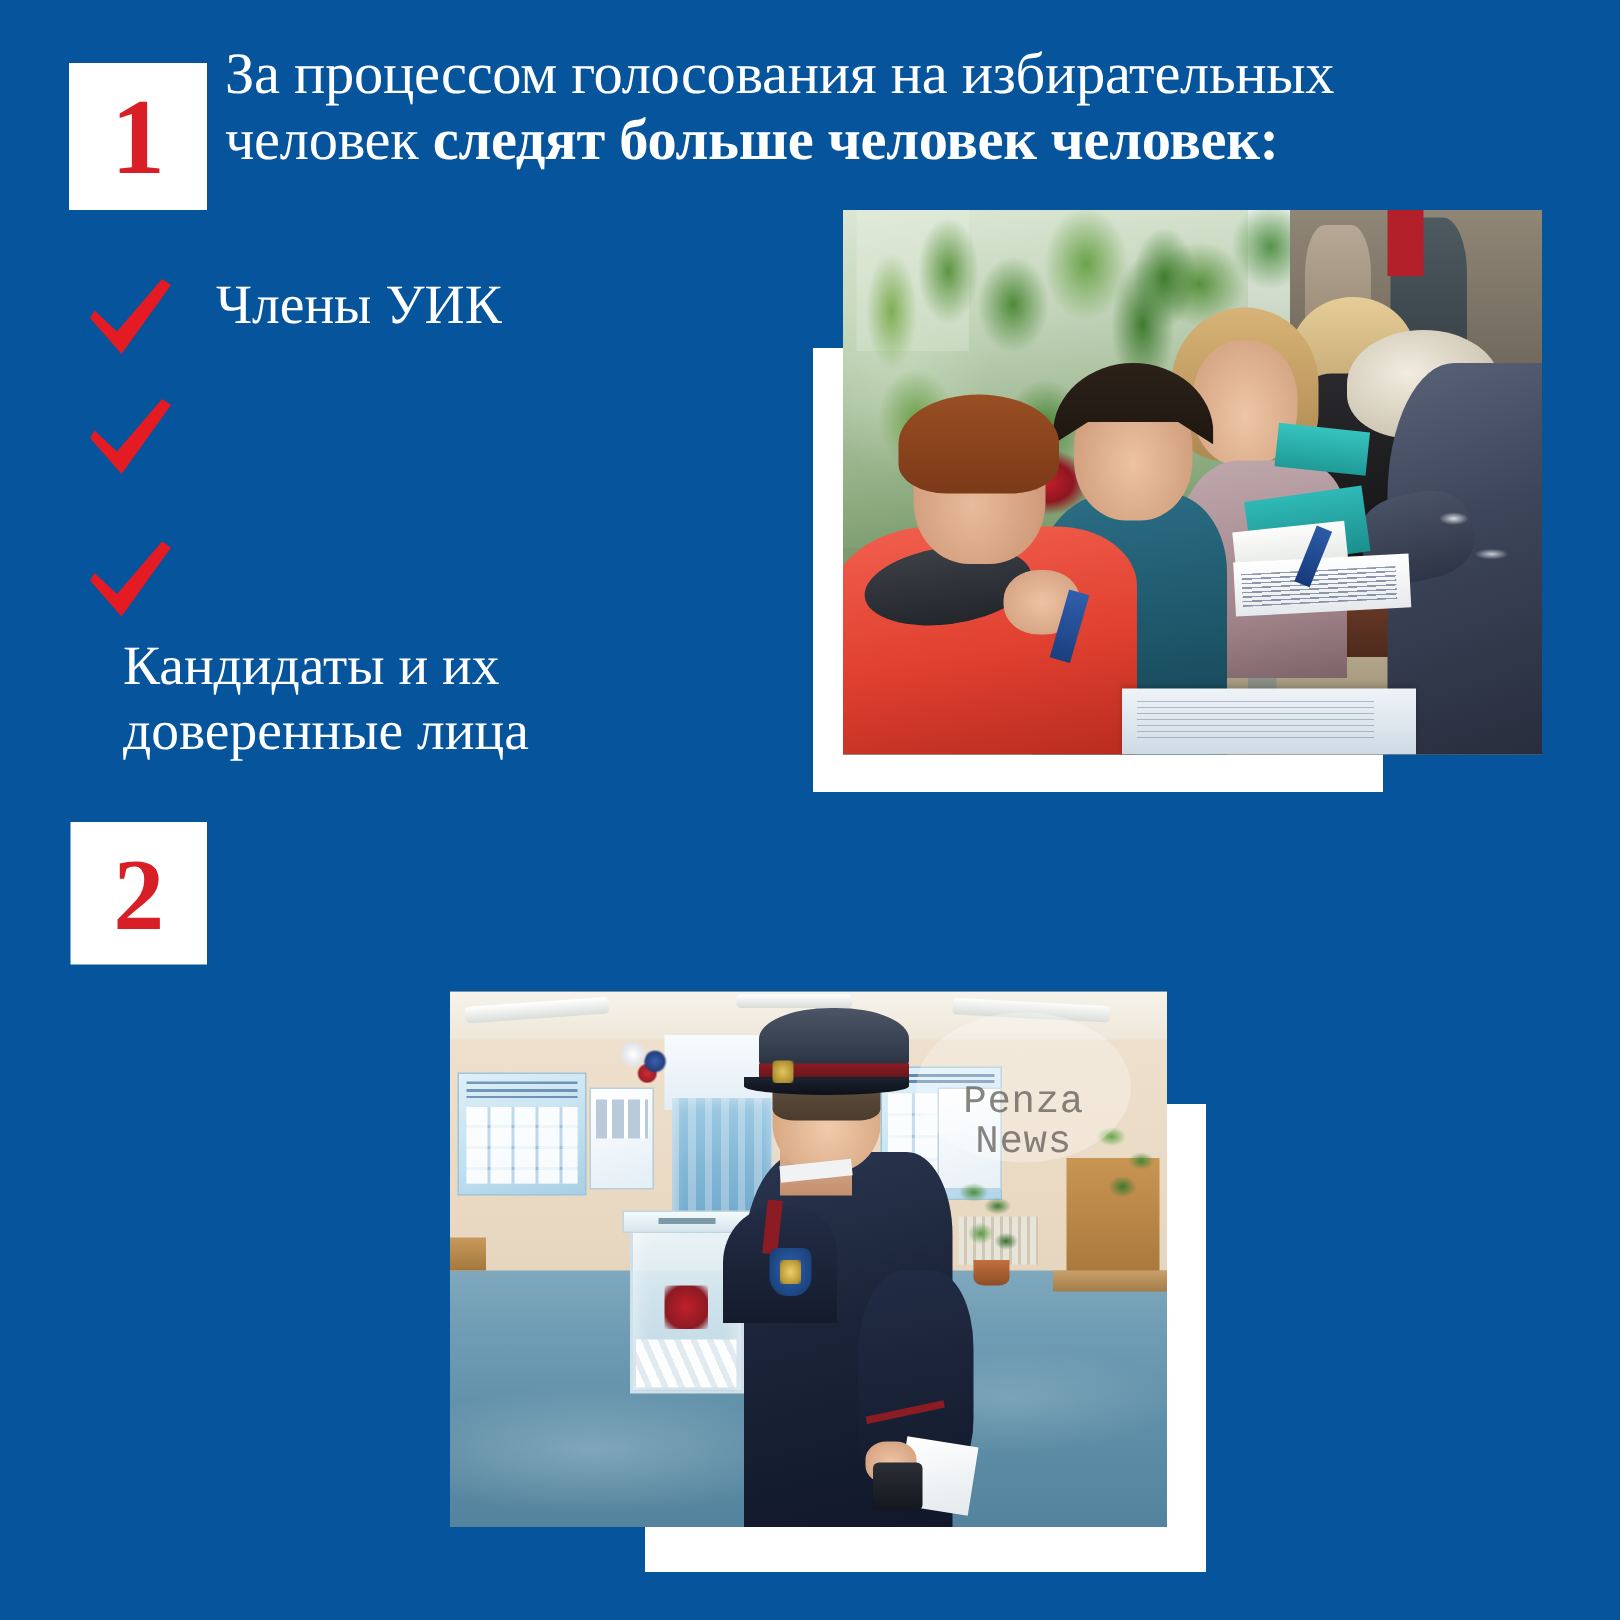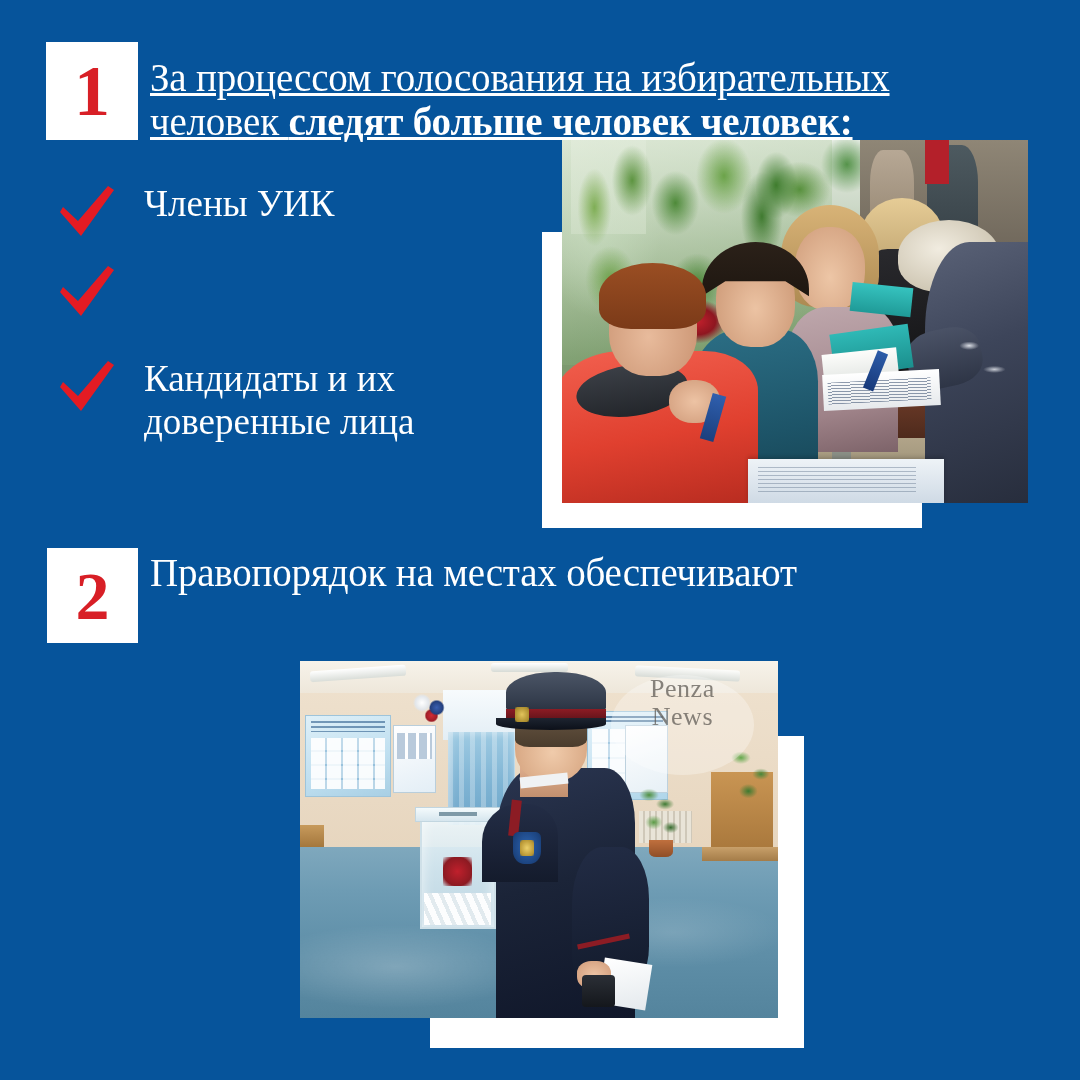--- a/index.html
+++ b/index.html
@@ -28,31 +28,31 @@
 
   
   .heading {
     position:absolute;
     color:#ffffff;
     font-family:"Liberation Serif","DejaVu Serif",serif;
     font-size:39px;
     line-height:1.14;
     letter-spacing:-0.2px;
   }
-  #heading-1 { left:150px; top:56px; width:840px;text-decoration:underline; }
+  #heading-1 { left:150px; top:28px; width:840px; }
   #heading-2 { left:150px; top:551px; width:820px; }
   .heading .bold { font-weight:700; }
   .heading .line { display:block; white-space:nowrap; }
 
   
   .check-list { position:absolute; left:56px; top:180px; width:470px; }
   .check-item { position:absolute; display:flex; align-items:flex-start; }
   #check-item-0 { top:0px;text-align:center; }
   #check-item-1 { top:80px; }
-  #check-item-2 { top:175px; }
+  #check-item-2 { top:175px;flex-direction:column; }
   .check-icon {
     width:62px; height:58px; flex:0 0 62px;
     position:relative; margin-top:4px;
   }
   .check-icon svg { display:block; width:62px; height:58px; }
   .check-label {
     color:#ffffff;
     font-family:"Liberation Serif","DejaVu Serif",serif;
     font-size:37px;
     line-height:1.17;
@@ -479,25 +479,25 @@
     border-radius:12%;
   }
   .p2-off-papers {
     left:63%; top:84%; width:10%; height:13%;
     background:linear-gradient(160deg,#ffffff 0%,#e4e9ed 100%);
     transform:rotate(9deg);
   }
 
   .p2-watermark {
     right:5%; top:4%; width:30%; height:28%;
-    display:flex; flex-direction:column; align-items:center; justify-content:flex-start;
+    display:flex; flex-direction:column; align-items:center; justify-content:flex-end;
     border-radius:50%;
     background:rgba(255,255,255,.30);
     color:rgba(90,86,80,.72);
-    font-family:Liberation Serif, serif;
+    font-family:Liberation Mono, monospace;
     font-size:26px;
     line-height:1.05;
     letter-spacing:.5px;
   }
   .p2-watermark span { display:block; }
 </style>
 </head>
 <body>
 
 <div class="canvas">
@@ -581,21 +581,20 @@
     <div class="ph-layer p1-pen1"></div>
     <div class="ph-layer p1-papers-front"></div>
     <div class="ph-layer p1-papers-lines"></div>
   </div>
 
   <div class="badge" id="badge-2">
     <span>2</span>
   </div>
 
   <div class="heading" id="heading-2">
-    <span class="line">Правопорядок на местах обеспечивают</span>
   </div>
 
   <div class="photo-frame" id="photo-frame-2"></div>
 
   <div class="photo" id="photo-2" aria-label="Сотрудник полиции в форменной одежде на избирательном участке рядом с прозрачной урной для голосования">
     <div class="ph-layer p2-wall"></div>
     <div class="ph-layer p2-ceiling"></div>
     <div class="ph-layer p2-lamp1"></div>
     <div class="ph-layer p2-lamp2"></div>
     <div class="ph-layer p2-lamp3"></div>

